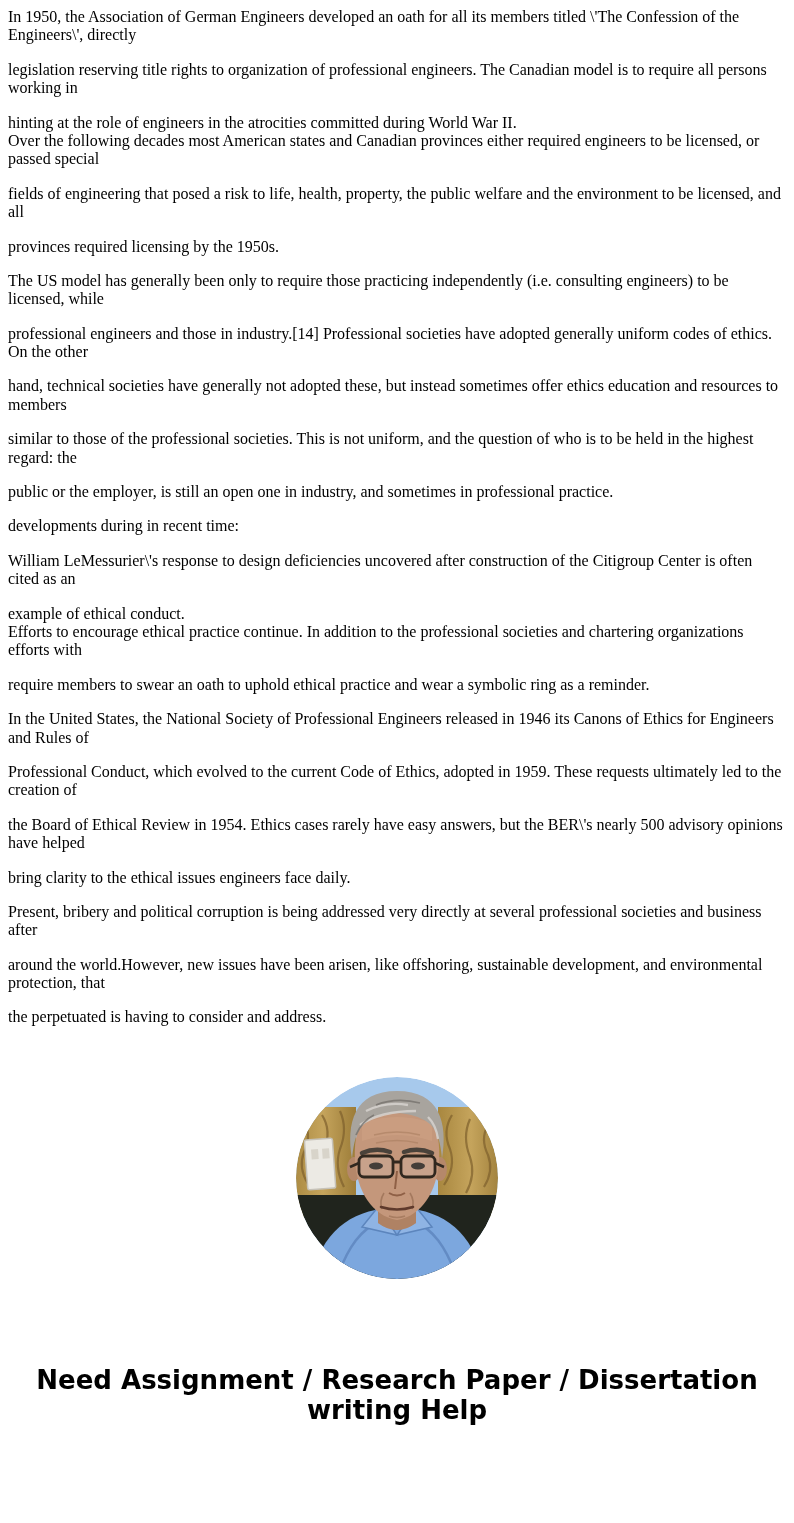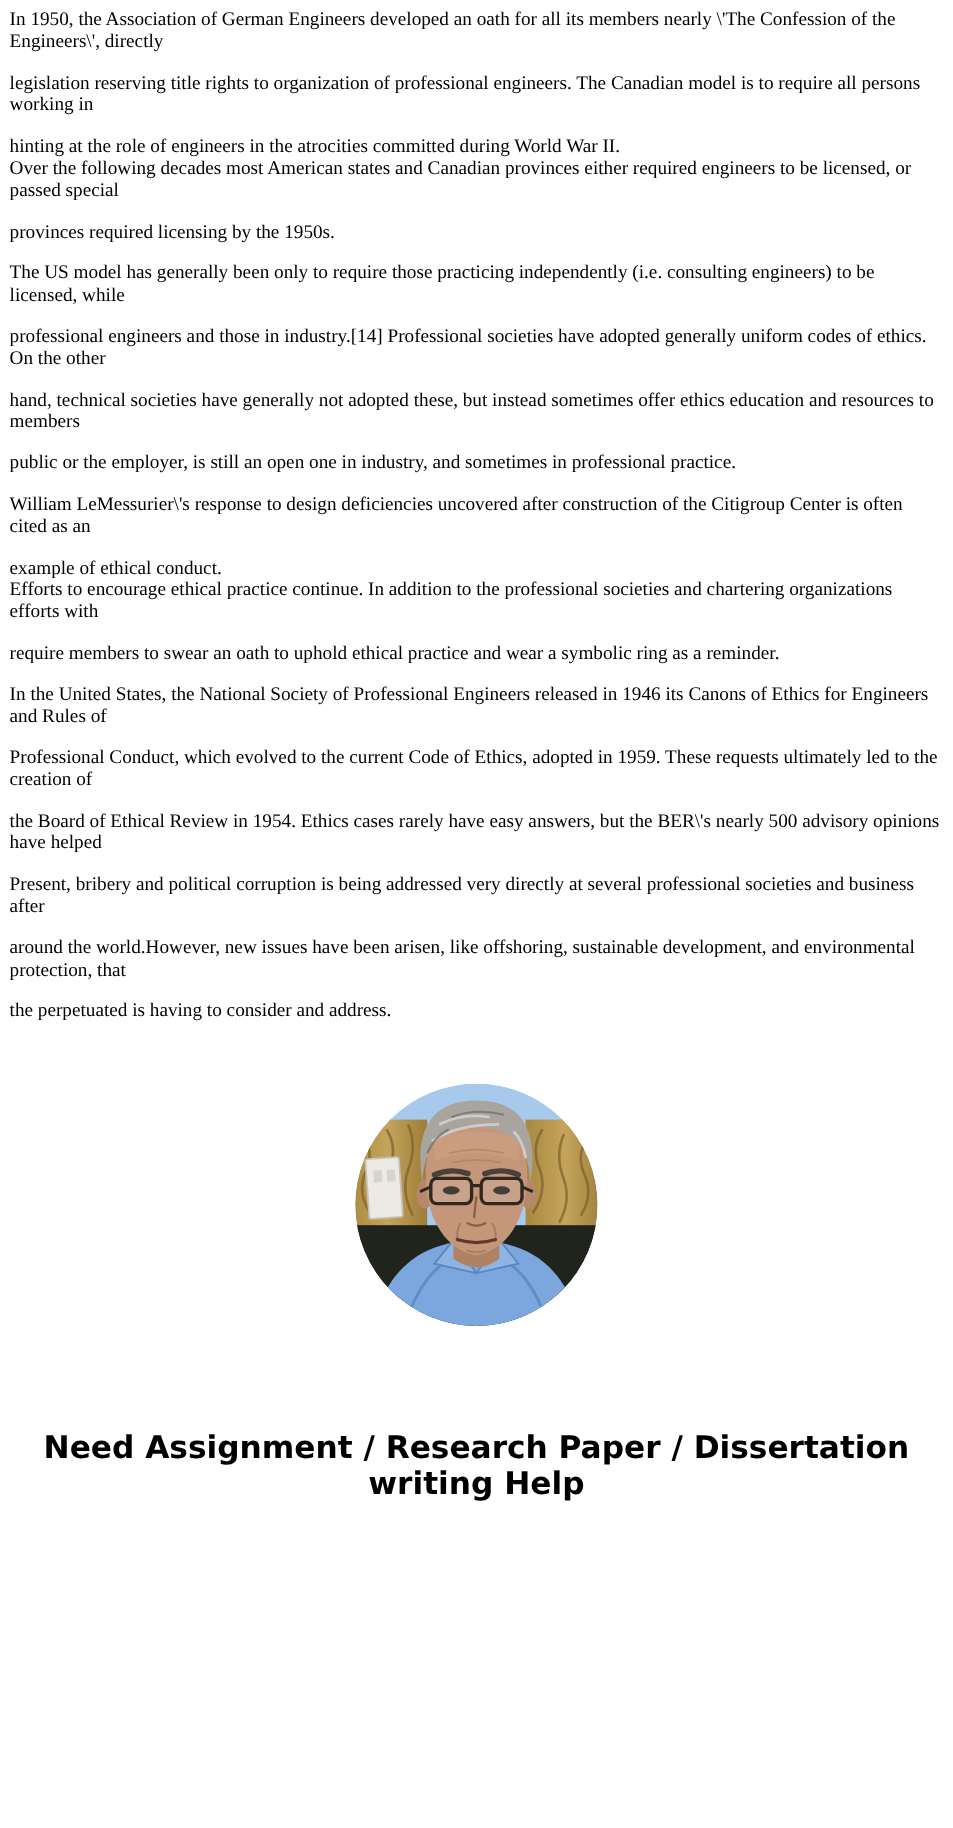--- a/index.html
+++ b/index.html
@@ -40,36 +40,40 @@
     line-height: 1.155;
     white-space: pre-line;
   }
 </style>
 </head>
 <body>
 
 <main>
 
   <section>
-      <p class="para">In 1950, the Association of German Engineers developed an oath for all its members nearly \'The Confession of the Engineers\', directly</p>
+      <p class="para">In 1950, the Association of German Engineers developed an oath for all its members titled \'The Confession of the Engineers\', directly</p>
       <p class="para">legislation reserving title rights to organization of professional engineers. The Canadian model is to require all persons working in</p>
       <p class="para">hinting at the role of engineers in the atrocities committed during World War II.
 Over the following decades most American states and Canadian provinces either required engineers to be licensed, or passed special</p>
+      <p class="para">fields of engineering that posed a risk to life, health, property, the public welfare and the environment to be licensed, and all</p>
       <p class="para">provinces required licensing by the 1950s.</p>
       <p class="para">The US model has generally been only to require those practicing independently (i.e. consulting engineers) to be licensed, while</p>
       <p class="para">professional engineers and those in industry.[14] Professional societies have adopted generally uniform codes of ethics. On the other</p>
       <p class="para">hand, technical societies have generally not adopted these, but instead sometimes offer ethics education and resources to members</p>
+      <p class="para">similar to those of the professional societies. This is not uniform, and the question of who is to be held in the highest regard: the</p>
       <p class="para">public or the employer, is still an open one in industry, and sometimes in professional practice.</p>
+      <p class="para">developments during in recent time:</p>
       <p class="para">William LeMessurier\'s response to design deficiencies uncovered after construction of the Citigroup Center is often cited as an</p>
       <p class="para">example of ethical conduct.
 Efforts to encourage ethical practice continue. In addition to the professional societies and chartering organizations efforts with</p>
       <p class="para">require members to swear an oath to uphold ethical practice and wear a symbolic ring as a reminder.</p>
       <p class="para">In the United States, the National Society of Professional Engineers released in 1946 its Canons of Ethics for Engineers and Rules of</p>
       <p class="para">Professional Conduct, which evolved to the current Code of Ethics, adopted in 1959. These requests ultimately led to the creation of</p>
       <p class="para">the Board of Ethical Review in 1954. Ethics cases rarely have easy answers, but the BER\'s nearly 500 advisory opinions have helped</p>
+      <p class="para">bring clarity to the ethical issues engineers face daily.</p>
       <p class="para">Present, bribery and political corruption is being addressed very directly at several professional societies and business after</p>
       <p class="para">around the world.However, new issues have been arisen, like offshoring, sustainable development, and environmental protection, that</p>
       <p class="para">the perpetuated is having to consider and address.</p>
     </section>
 
   <div class="avatar-wrap">
     <span class="avatar-circle">
       <svg width="202" height="202" viewBox="0 0 202 202" xmlns="http://www.w3.org/2000/svg">
         <defs>
           <clipPath id="circ">

